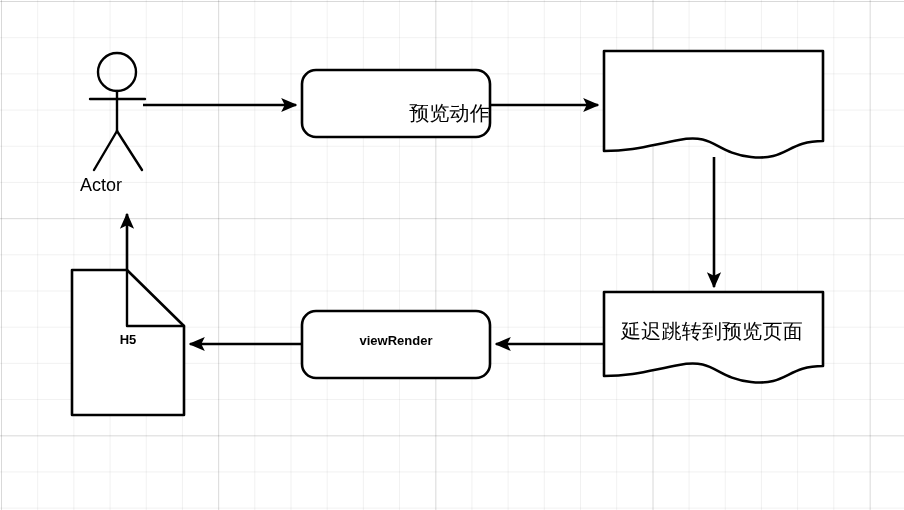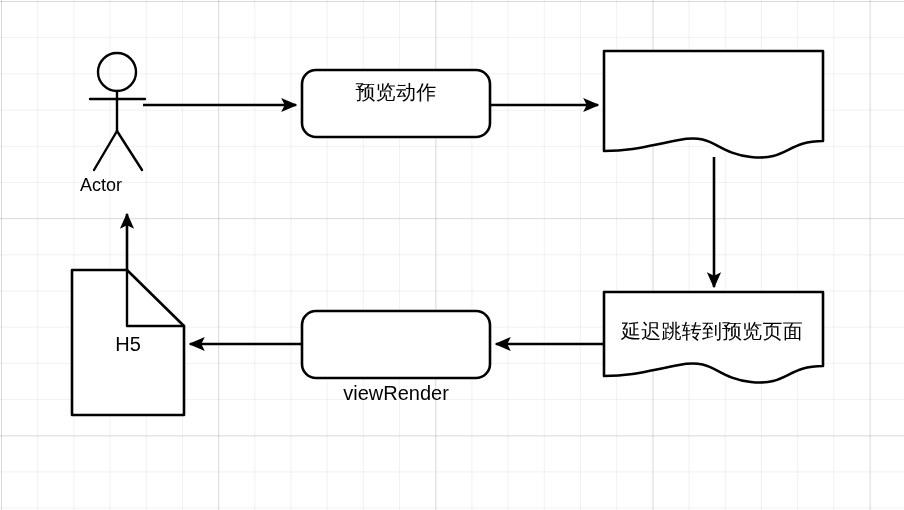--- a/index.html
+++ b/index.html
@@ -57,21 +57,22 @@
     text-align: center;
     line-height: 1.28;
     white-space: pre-wrap;
     pointer-events: none;
   }
   .label-cn {
     font-size: 20px;
     letter-spacing: 0.2px;
   }
   .label-en {
-    font-size: 20px;
+    font-size: 13px;
+    font-weight: bold;
   }
   .label-actor {
     font-size: 18px;
   }
 </style>
 </head>
 <body>
 
 <div id="canvas">
 
@@ -117,22 +118,22 @@
 
     <line class="conn" x1="604" y1="344" x2="496" y2="344" marker-end="url(#arrow)"></line>
 
     <line class="conn" x1="302" y1="344" x2="190" y2="344" marker-end="url(#arrow)"></line>
 
     <line class="conn" x1="127" y1="270" x2="127" y2="214" marker-end="url(#arrow)"></line>
   </svg>
 
   <div class="label label-actor" style="left:56px; top:174px; width:90px;">Actor</div>
 
-  <div class="label label-cn" style="left:302px; top:80px; width:188px;">预览动作</div>
+  <div class="label label-cn" style="left:302px; top:101px; width:188px;text-align:right;">预览动作</div>
 
 
   <div class="label label-cn" style="left:606px; top:319px; width:212px;">延迟跳转到预览页面</div>
 
-  <div class="label label-en" style="left:302px; top:333px; width:188px;margin-top:48px;">viewRender</div>
+  <div class="label label-en" style="left:302px; top:333px; width:188px;">viewRender</div>
 
   <div class="label label-en" style="left:86px; top:332px; width:84px;">H5</div>
 
 </div>
 
 </body></html>

